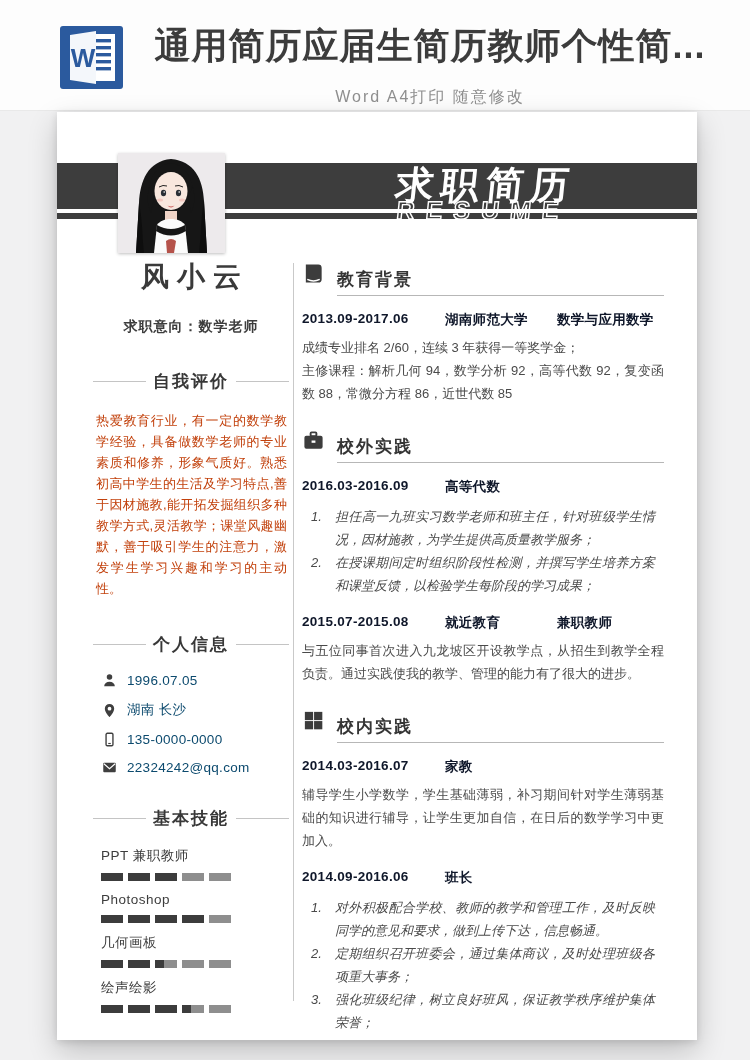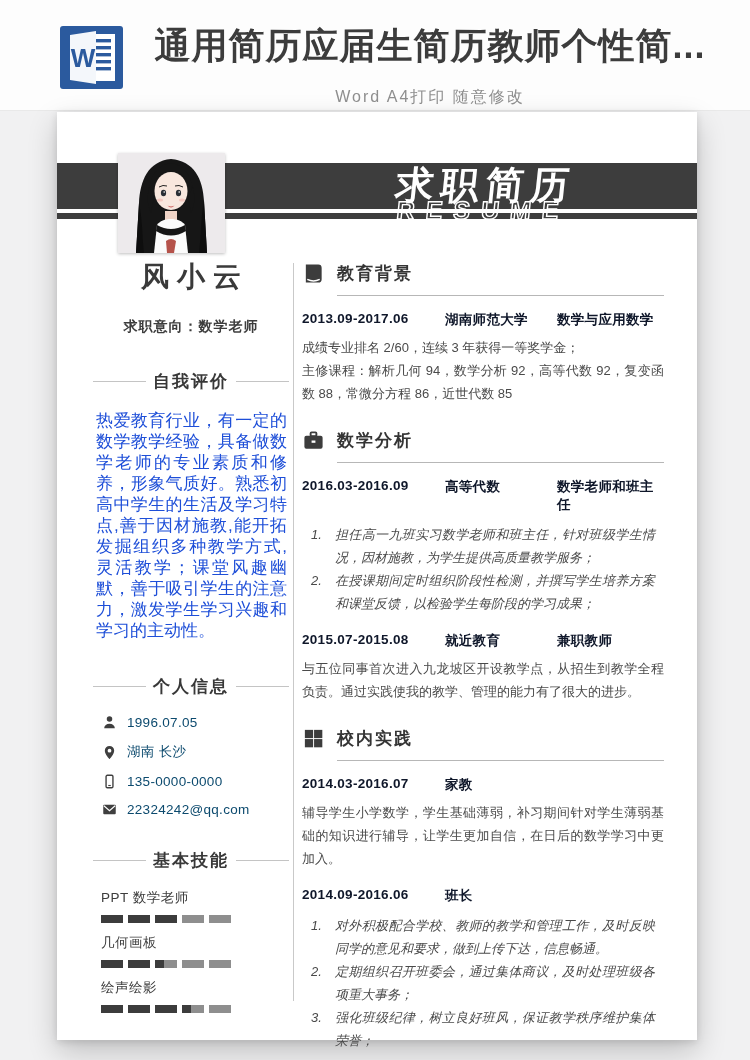--- a/index.html
+++ b/index.html
@@ -36,37 +36,37 @@
   .divider{position:absolute;left:236px;top:151px;width:1px;height:738px;background:#c9c9c9;}
   
   .left-col{position:absolute;left:36px;top:146px;width:196px;}
   .name{font-size:28px;font-weight:bold;color:#3a3a3a;letter-spacing:8px;text-align:center;margin-bottom:22px;padding-left:8px;}
   .objective{font-size:14px;font-weight:bold;color:#3d3d3d;text-align:center;margin-bottom:34px;letter-spacing:1px;}
   .l-section-title{
     display:flex;align-items:center;gap:7px;margin-bottom:17px;
     font-size:17px;font-weight:bold;color:#383838;letter-spacing:2px;
   }
   .l-section-title::before,.l-section-title::after{content:"";flex:1;height:1px;background:#c4c4c4;}
-  .self-eval{font-size:17px;line-height:21px;color:#1d4ed8;text-align:justify;margin:0 2px 34px 3px;}
+  .self-eval{font-size:13px;line-height:21px;color:#c2410c;text-align:justify;margin:0 2px 34px 3px;}
   .info-list{margin:0 0 32px 9px;}
   .info-row{display:flex;align-items:center;margin-bottom:13px;}
   .info-row svg{flex:0 0 auto;margin-right:10px;}
   .info-text{font-size:13.5px;color:#0c4a6e;letter-spacing:.3px;}
   .skills{margin-left:8px;}
   .skill{margin-bottom:11px;}
   .skill-label{font-size:13.5px;color:#3d3d3d;margin-bottom:8px;letter-spacing:.5px;}
   .skill-bar{display:flex;gap:5px;}
   .seg{display:block;width:22px;height:8px;background:#8e8e8e;position:relative;overflow:hidden;}
   .seg-fill{display:block;height:100%;background:#3c3c3c;}
   
   .right-col{position:absolute;left:245px;top:150px;width:362px;}
   .r-section{margin-bottom:24px;}
   .r-header{display:flex;align-items:flex-end;gap:12px;margin-bottom:15px;}
   .r-header .r-ico{flex:0 0 auto;padding-bottom:7px;}
-  .r-title-wrap{flex:1;border-bottom:1px solid #b7b7b7;padding-bottom:10px;}
+  .r-title-wrap{flex:1;border-bottom:1px solid #b7b7b7;padding-bottom:4px;}
   .r-title{font-size:17px;font-weight:bold;color:#353535;letter-spacing:2px;}
   .entry{margin-bottom:17px;}
   .entry-head{display:grid;grid-template-columns:143px 112px 1fr;margin-bottom:7px;}
   .entry-head span{font-size:13.5px;font-weight:bold;color:#0f172a;letter-spacing:.3px;}
   .body-text{font-size:13px;line-height:23px;color:#4a4a4a;text-align:justify;margin:0;}
   .num-list{margin:9px;counter-reset:li;font-style:italic;}
   .li{display:grid;grid-template-columns:24px 1fr;counter-increment:li;}
   .li::before{content:counter(li) ".";font-size:13px;line-height:23px;color:#4a4a4a;}
 </style>
 </head>
@@ -164,33 +164,53 @@
           <rect x="2" y="4.5" width="20" height="15" rx="1.5" fill="#3f3f3f"></rect>
           <polyline points="3,6 12,14 21,6" fill="none" stroke="#fff" stroke-width="1.8"></polyline>
         </svg>
         <span class="info-text">22324242@qq.com</span>
       </div>
     </div>
 
     <div class="l-section-title">基本技能</div>
     <div class="skills">
       <div class="skill">
-        <div class="skill-label">PPT 数学老师</div>
+        <div class="skill-label">PPT 兼职教师</div>
         <div class="skill-bar">
             <span class="seg">
               <span class="seg-fill" style="width: 100%;"></span>
             </span>
             <span class="seg">
               <span class="seg-fill" style="width: 100%;"></span>
             </span>
             <span class="seg">
               <span class="seg-fill" style="width: 100%;"></span>
             </span>
             <span class="seg">
               <span class="seg-fill" style="width: 0%;"></span>
+            </span>
+            <span class="seg">
+              <span class="seg-fill" style="width: 0%;"></span>
+            </span>
+          </div>
+      </div>
+      <div class="skill">
+        <div class="skill-label">Photoshop</div>
+        <div class="skill-bar">
+            <span class="seg">
+              <span class="seg-fill" style="width: 100%;"></span>
+            </span>
+            <span class="seg">
+              <span class="seg-fill" style="width: 100%;"></span>
+            </span>
+            <span class="seg">
+              <span class="seg-fill" style="width: 100%;"></span>
+            </span>
+            <span class="seg">
+              <span class="seg-fill" style="width: 100%;"></span>
             </span>
             <span class="seg">
               <span class="seg-fill" style="width: 0%;"></span>
             </span>
           </div>
       </div>
       <div class="skill">
         <div class="skill-label">几何画板</div>
         <div class="skill-bar">
             <span class="seg">
@@ -258,27 +278,26 @@
 
     <div class="r-section">
       <div class="r-header">
         <span class="r-ico">
           <svg width="23" height="23" viewBox="0 0 24 24">
             <rect x="9" y="3.5" width="6" height="4" rx="1" fill="none" stroke="#3c3c3c" stroke-width="2"></rect>
             <rect x="2.5" y="7" width="19" height="13.5" rx="2" fill="#3c3c3c"></rect>
             <rect x="10" y="12" width="4" height="2.4" fill="#fff"></rect>
           </svg>
         </span>
-        <div class="r-title-wrap"><span class="r-title">数学分析</span></div>
+        <div class="r-title-wrap"><span class="r-title">校外实践</span></div>
       </div>
       <div class="entry">
         <div class="entry-head">
           <span>2016.03-2016.09</span>
           <span>高等代数</span>
-          <span>数学老师和班主任</span>
         </div>
         <div class="num-list">
           <div class="li">
               <p class="body-text">担任高一九班实习数学老师和班主任，针对班级学生情况，因材施教，为学生提供高质量教学服务；</p>
             </div>
           <div class="li">
               <p class="body-text">在授课期间定时组织阶段性检测，并撰写学生培养方案和课堂反馈，以检验学生每阶段的学习成果；</p>
             </div>
         </div>
       </div>

